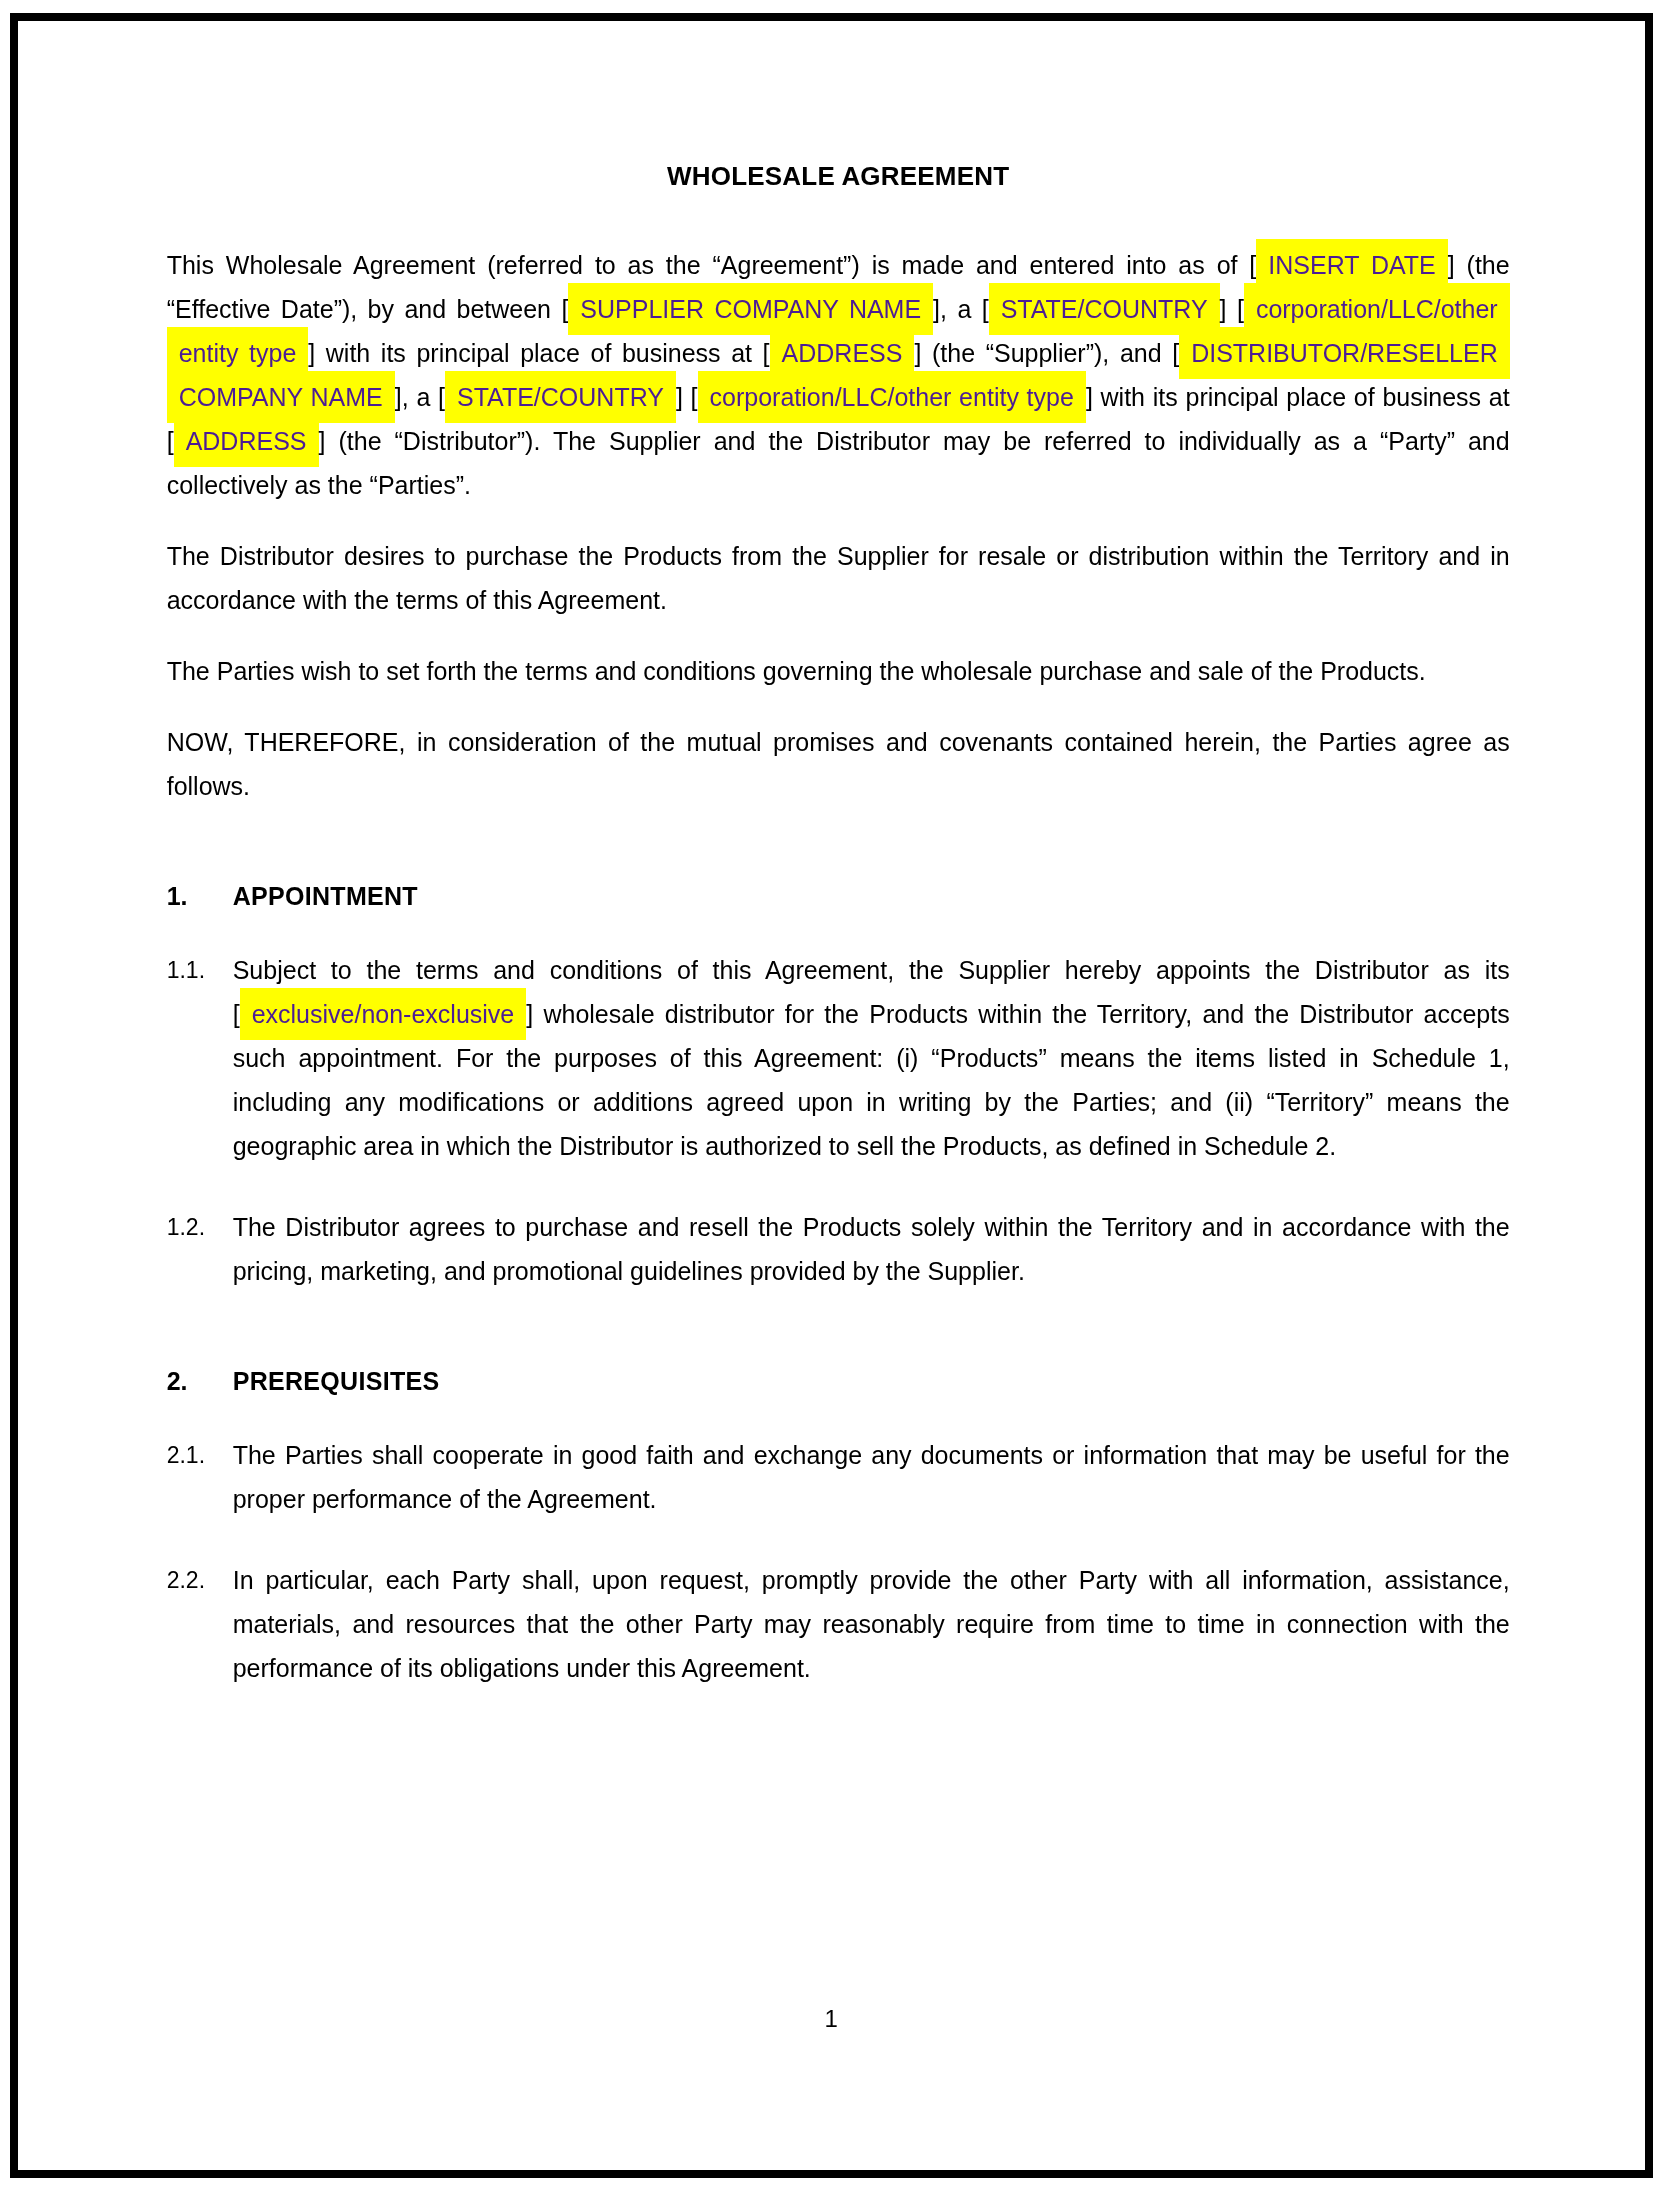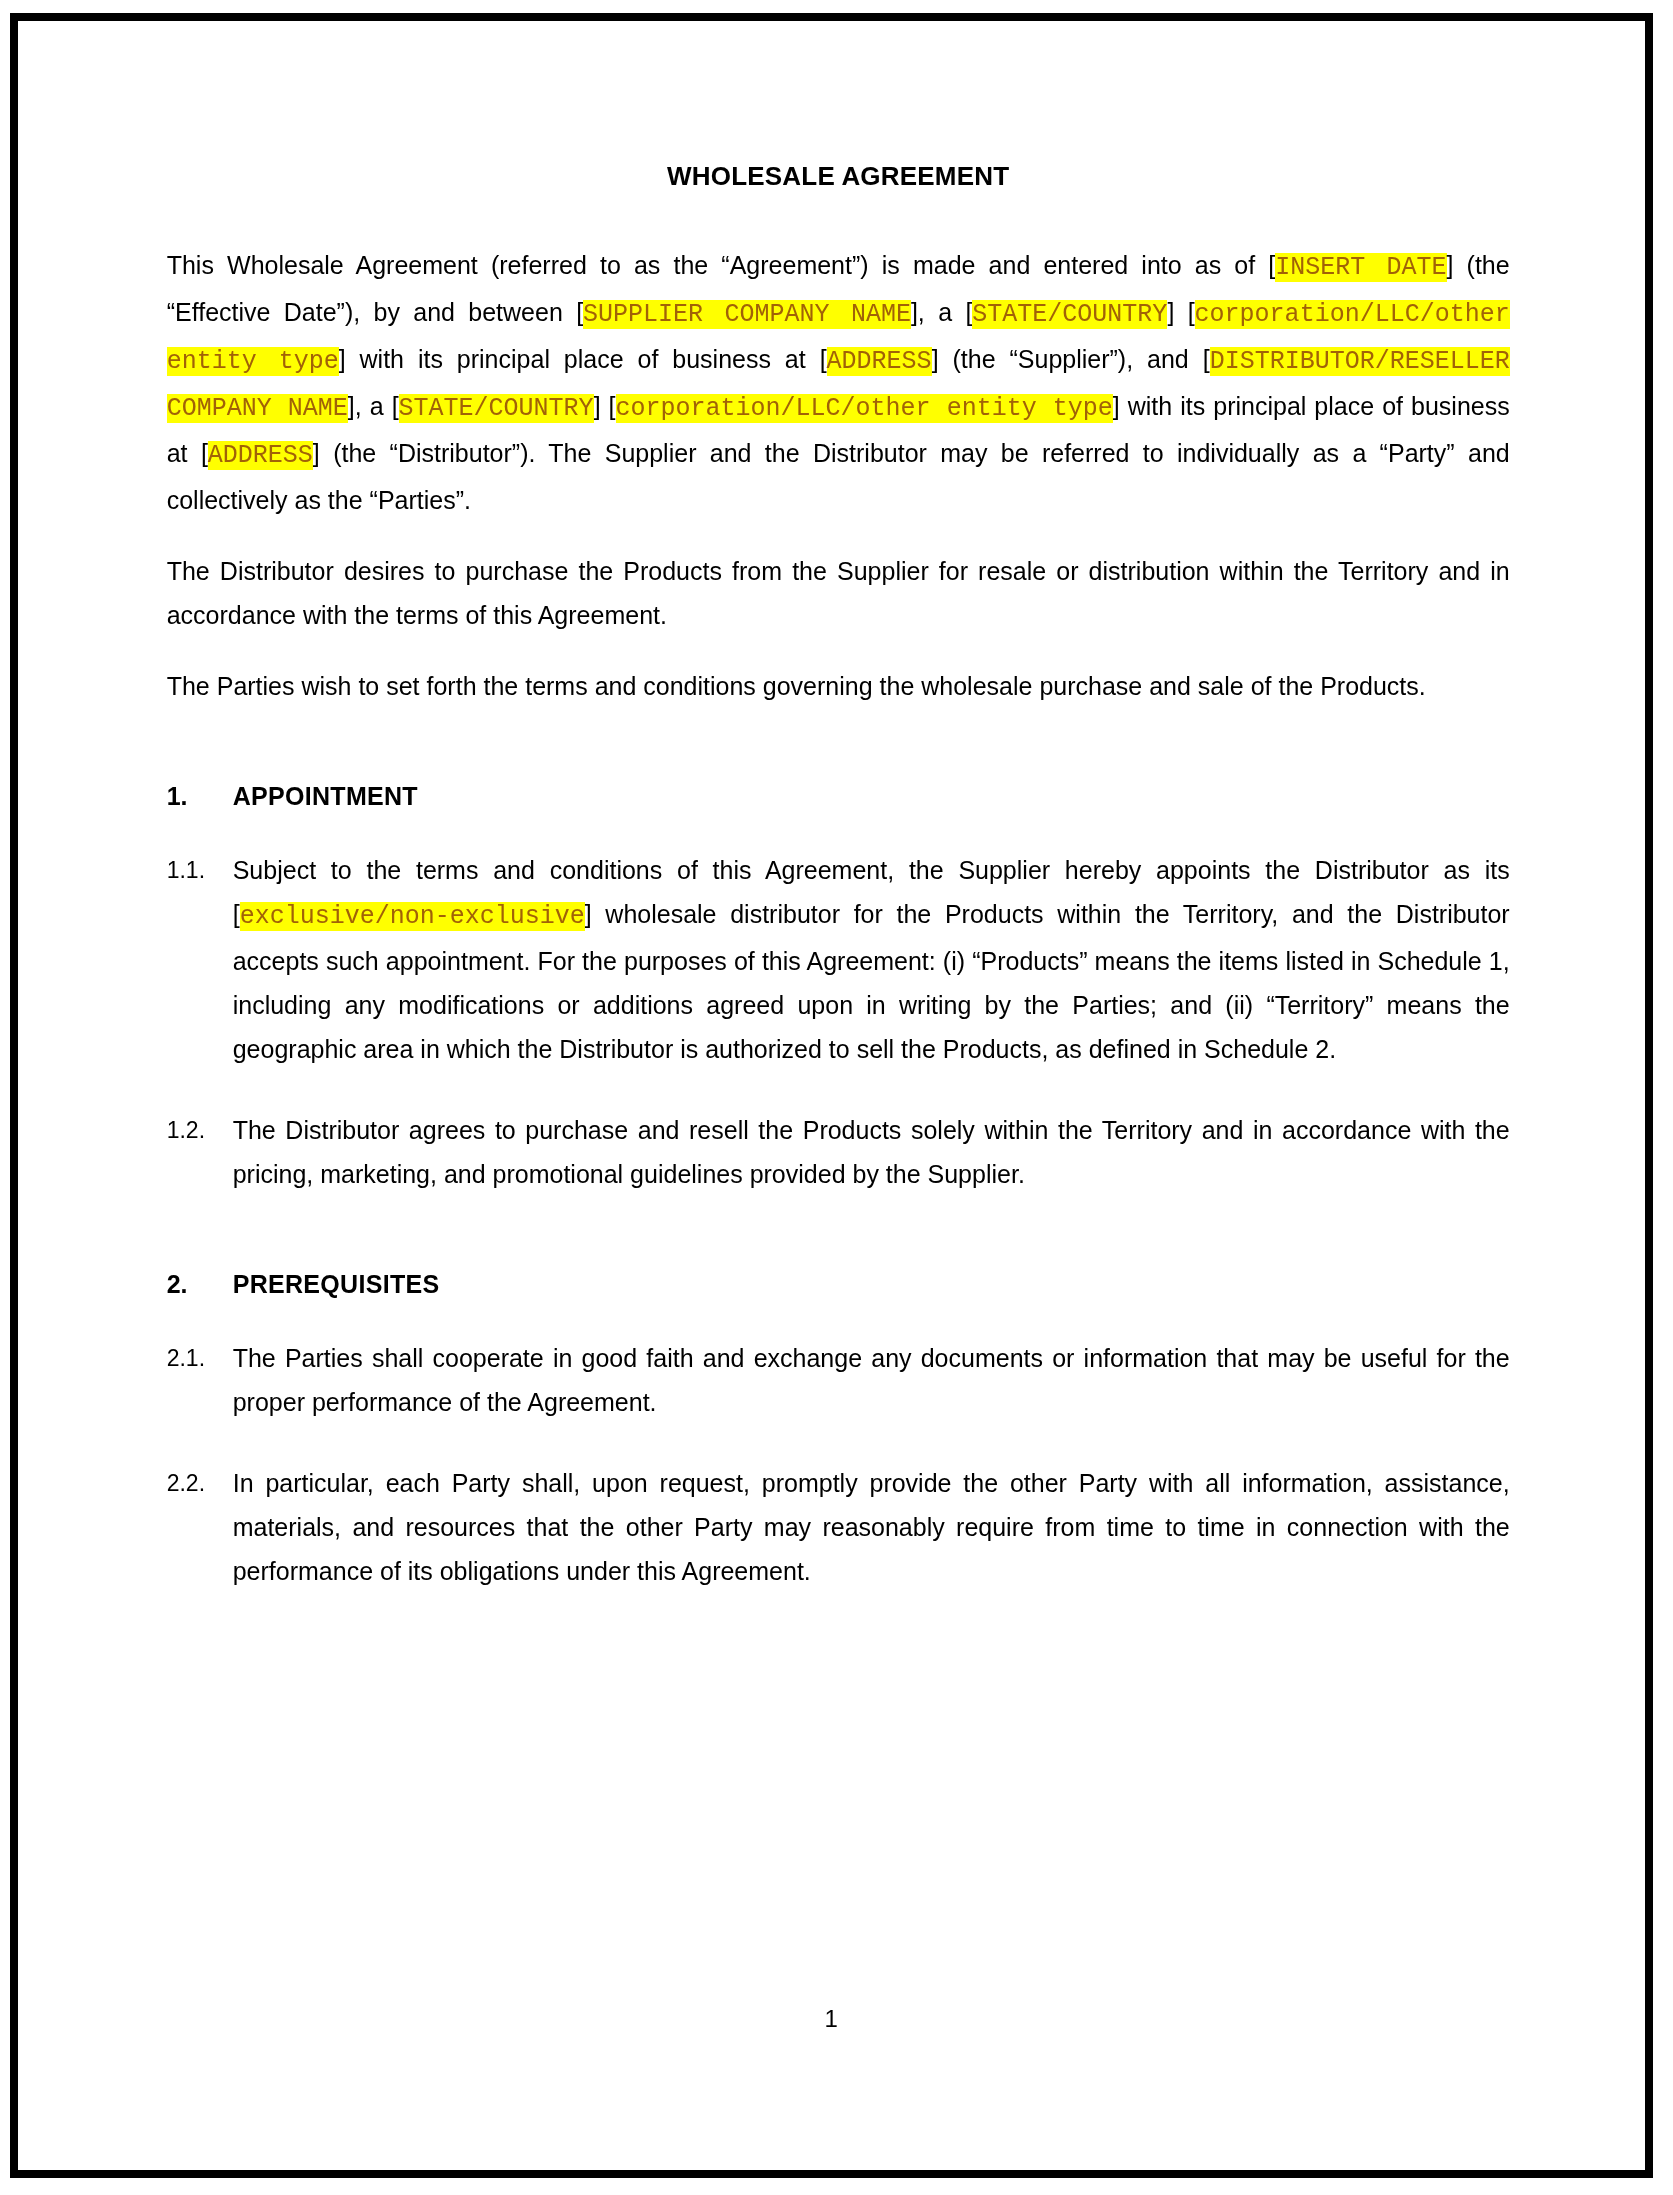--- a/index.html
+++ b/index.html
@@ -58,24 +58,23 @@
     margin: 0 0 28px 0;
     hyphens: none;
   }
   .para:last-child { margin-bottom: 0; }
 
   
   .recital { margin-bottom: 27px; }
 
   mark.hl {
     background: #ffff00;
-    color: #a16207;
-    padding: 0;
+    color: #4c1d95;
+    padding: 12px;
     box-decoration-break: clone;
-    font-family: Liberation Mono, monospace;
     -webkit-box-decoration-break: clone;
   }
 
   b, strong { font-weight: normal; }
 
   
   .section-head {
     display: flex;
     align-items: baseline;
     font-weight: bold;
@@ -130,20 +129,21 @@
 
       <div class="doc-title">WHOLESALE AGREEMENT</div>
 
       <p class="para recital"><span>This Wholesale Agreement (referred to as the “</span><b>Agreement</b><span>”) is made and entered into as of [</span><mark class="hl">INSERT DATE</mark><span>] (the “</span><b>Effective Date</b><span>”), by and between [</span><mark class="hl">SUPPLIER COMPANY NAME</mark><span>], a [</span><mark class="hl">STATE/COUNTRY</mark><span>] [</span><mark class="hl">corporation/LLC/other entity type</mark><span>] with its principal place of business at [</span><mark class="hl">ADDRESS</mark><span>] (the “</span><b>Supplier</b><span>”), and [</span><mark class="hl">DISTRIBUTOR/RESELLER COMPANY NAME</mark><span>], a [</span><mark class="hl">STATE/COUNTRY</mark><span>] [</span><mark class="hl">corporation/LLC/other entity type</mark><span>] with its principal place of business at [</span><mark class="hl">ADDRESS</mark><span>] (the “</span><b>Distributor</b><span>”). The Supplier and the Distributor may be referred to individually as a “</span><b>Party</b><span>” and collectively as the “</span><b>Parties</b><span>”.</span></p>
 
 
       <p class="para recital">The Distributor desires to purchase the Products from the Supplier for resale or distribution within the Territory and in accordance with the terms of this Agreement.</p>
 
       <p class="para recital">The Parties wish to set forth the terms and conditions governing the wholesale purchase and sale of the Products.</p>
 
+      <p class="para recital">NOW, THEREFORE, in consideration of the mutual promises and covenants contained herein, the Parties agree as follows.</p>
 
       <div class="section-head">
         <span class="num">1.</span>
         <span class="title">APPOINTMENT</span>
       </div>
 
       <div class="clause">
         <div class="num">1.1.</div>
         <div class="body"><span>Subject to the terms and conditions of this Agreement, the Supplier hereby appoints the Distributor as its [</span><mark class="hl">exclusive/non-exclusive</mark><span>] wholesale distributor for the Products within the Territory, and the Distributor accepts such appointment. For the purposes of this Agreement: (i) “</span><b>Products</b><span>” means the items listed in Schedule 1, including any modifications or additions agreed upon in writing by the Parties; and (ii) “</span><b>Territory</b><span>” means the geographic area in which the Distributor is authorized to sell the Products, as defined in Schedule 2.</span></div>
       </div>

